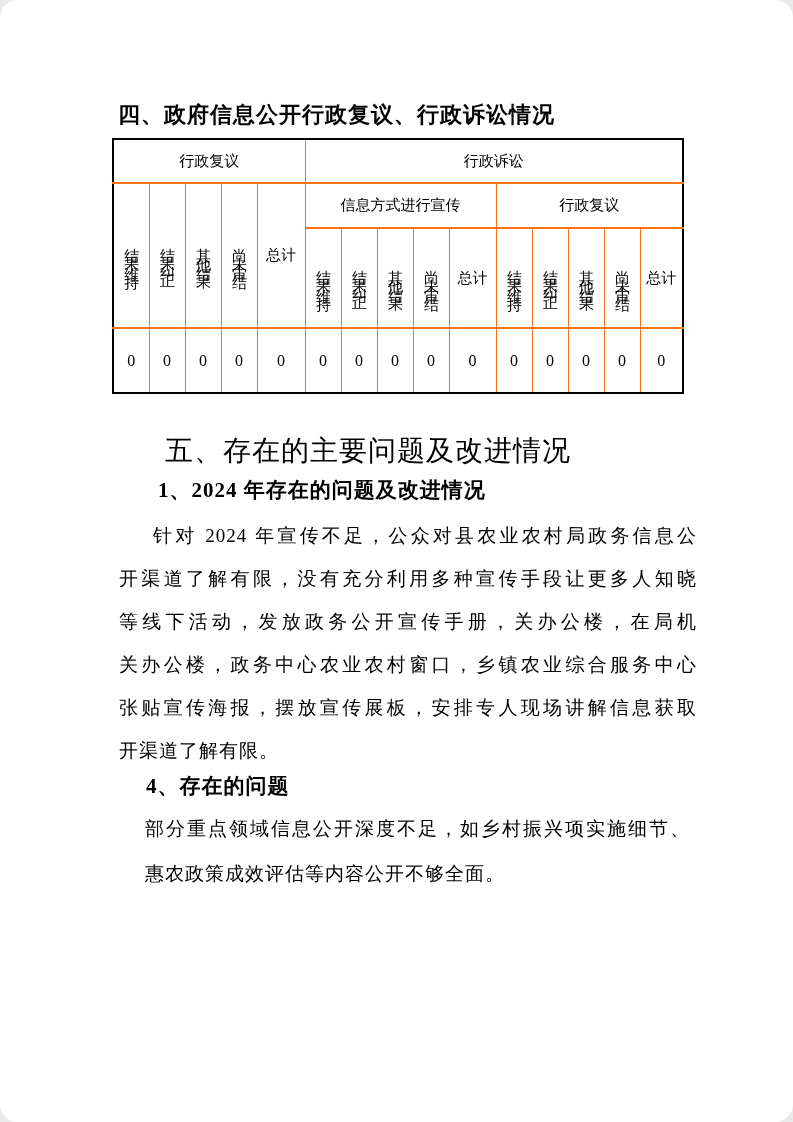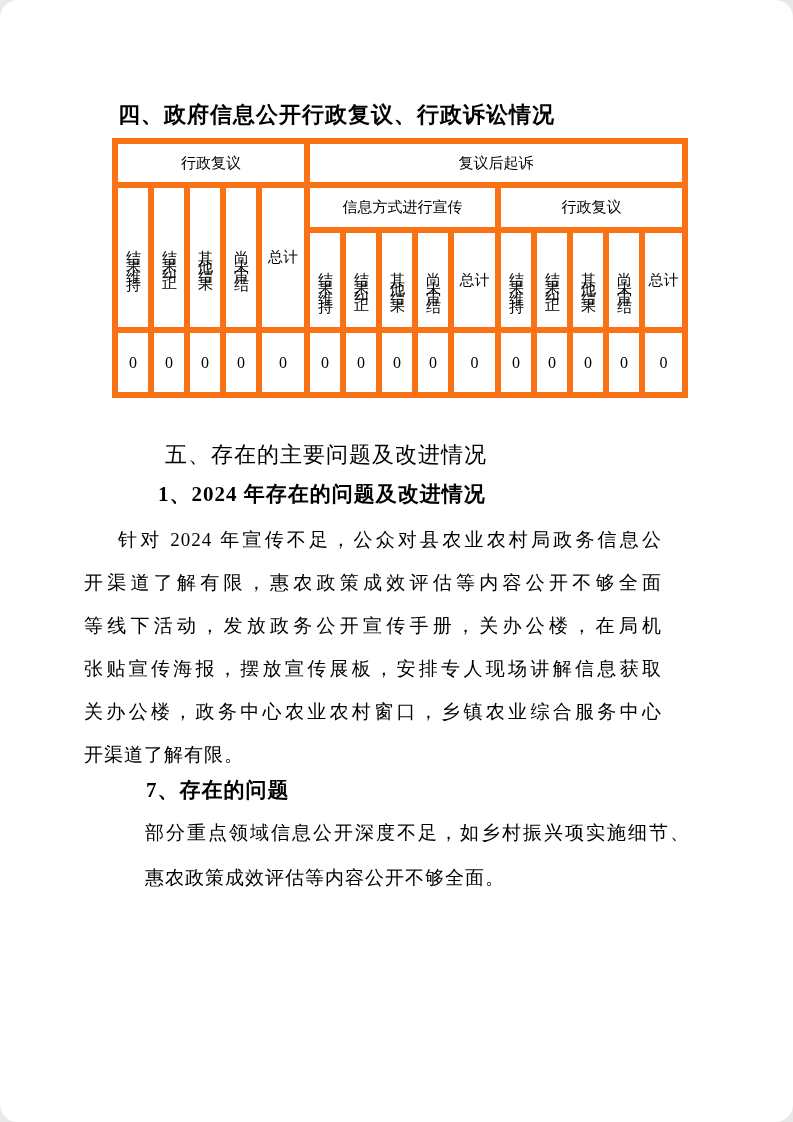--- a/index.html
+++ b/index.html
@@ -28,21 +28,21 @@
 
   
   table.stat {
     margin: 8px 0 0 112px;
     border-collapse: collapse;
     table-layout: fixed;
     border: 2px solid #000;
     font-size: 15px;
   }
   table.stat td {
-    border: 6px solid #f97316;
+    border: 1px solid #f97316;
     text-align: center;
     vertical-align: middle;
     padding: 0;
   }
   tr.r1 td { height: 44px; border-bottom-width: 2px; }
   tr.r2 td.band { height: 45px; border-bottom-width: 2px; }
   tr.r3 td { height: 100px; }
   tr.r4 td { height: 65px; border-top-width: 2px; font-size: 16px; }
   .vtext {
     display: inline-block;
@@ -50,32 +50,32 @@
     text-orientation: upright;
     letter-spacing: 9px;
     line-height: 1;
   }
 
   
   .h-sec5 {
     margin: 42px 0 0 165px;
     font-family: "Liberation Sans", sans-serif;
     font-weight: normal;
-    font-size: 22px;
+    font-size: 28px;
     line-height: 30px;
     letter-spacing: 1px;
   }
   .h-sub1 {
     margin: 10px 0 0 158px;
     font-weight: bold;
     font-size: 21px;
     line-height: 28px;
     letter-spacing: 1px;
   }
-  .para1 { margin: 10px 0 0 84px; width: 578px; }
+  .para1 { margin: 10px 0 0 119px; width: 578px; }
   .bodyline {
     font-size: 19px;
     line-height: 43px;
     letter-spacing: 1px;
     text-align: justify;
     text-align-last: justify;
   }
   .bodyline.first { padding-left: 34px; }
   .bodyline.last { text-align-last: left; }
   .h-sub2 {
@@ -109,21 +109,21 @@
         <col style="width:47px">
       <col style="width:36px">
         <col style="width:36px">
         <col style="width:36px">
         <col style="width:36px">
         <col style="width:43px">
     </colgroup>
     <tbody>
         <tr class="r1">
       <td colspan="5">行政复议</td>
-      <td colspan="10">复议后起诉</td>
+      <td colspan="10">行政诉讼</td>
     </tr>
     <tr class="r2">
       <td rowspan="2"><span class="vtext">结果维持</span></td>
       <td rowspan="2"><span class="vtext">结果纠正</span></td>
       <td rowspan="2"><span class="vtext">其他结果</span></td>
       <td rowspan="2"><span class="vtext">尚未审结</span></td>
       <td rowspan="2">总计</td>
       <td class="band" colspan="5">信息方式进行宣传</td>
       <td class="band" colspan="5">行政复议</td>
     </tr>
@@ -158,27 +158,27 @@
     </tr>
   </tbody>
     </table>
 
   <div class="h-sec5">五、存在的主要问题及改进情况</div>
 
   <div class="h-sub1">1、2024 年存在的问题及改进情况</div>
 
   <div class="para1">
     <div class="bodyline first">针对 2024 年宣传不足，公众对县农业农村局政务信息公</div>
-    <div class="bodyline">开渠道了解有限，惠农政策成效评估等内容公开不够全面</div>
+    <div class="bodyline">开渠道了解有限，没有充分利用多种宣传手段让更多人知晓</div>
     <div class="bodyline">等线下活动，发放政务公开宣传手册，关办公楼，在局机</div>
+    <div class="bodyline">关办公楼，政务中心农业农村窗口，乡镇农业综合服务中心</div>
     <div class="bodyline">张贴宣传海报，摆放宣传展板，安排专人现场讲解信息获取</div>
-    <div class="bodyline">关办公楼，政务中心农业农村窗口，乡镇农业综合服务中心</div>
     <div class="bodyline last">开渠道了解有限。</div>
   </div>
 
-  <div class="h-sub2">7、存在的问题</div>
+  <div class="h-sub2">4、存在的问题</div>
 
   <div class="para2">
     <div class="bodyline">部分重点领域信息公开深度不足，如乡村振兴项实施细节、</div>
     <div class="bodyline last">惠农政策成效评估等内容公开不够全面。</div>
   </div>
 
 </div>
 
 </body></html>

